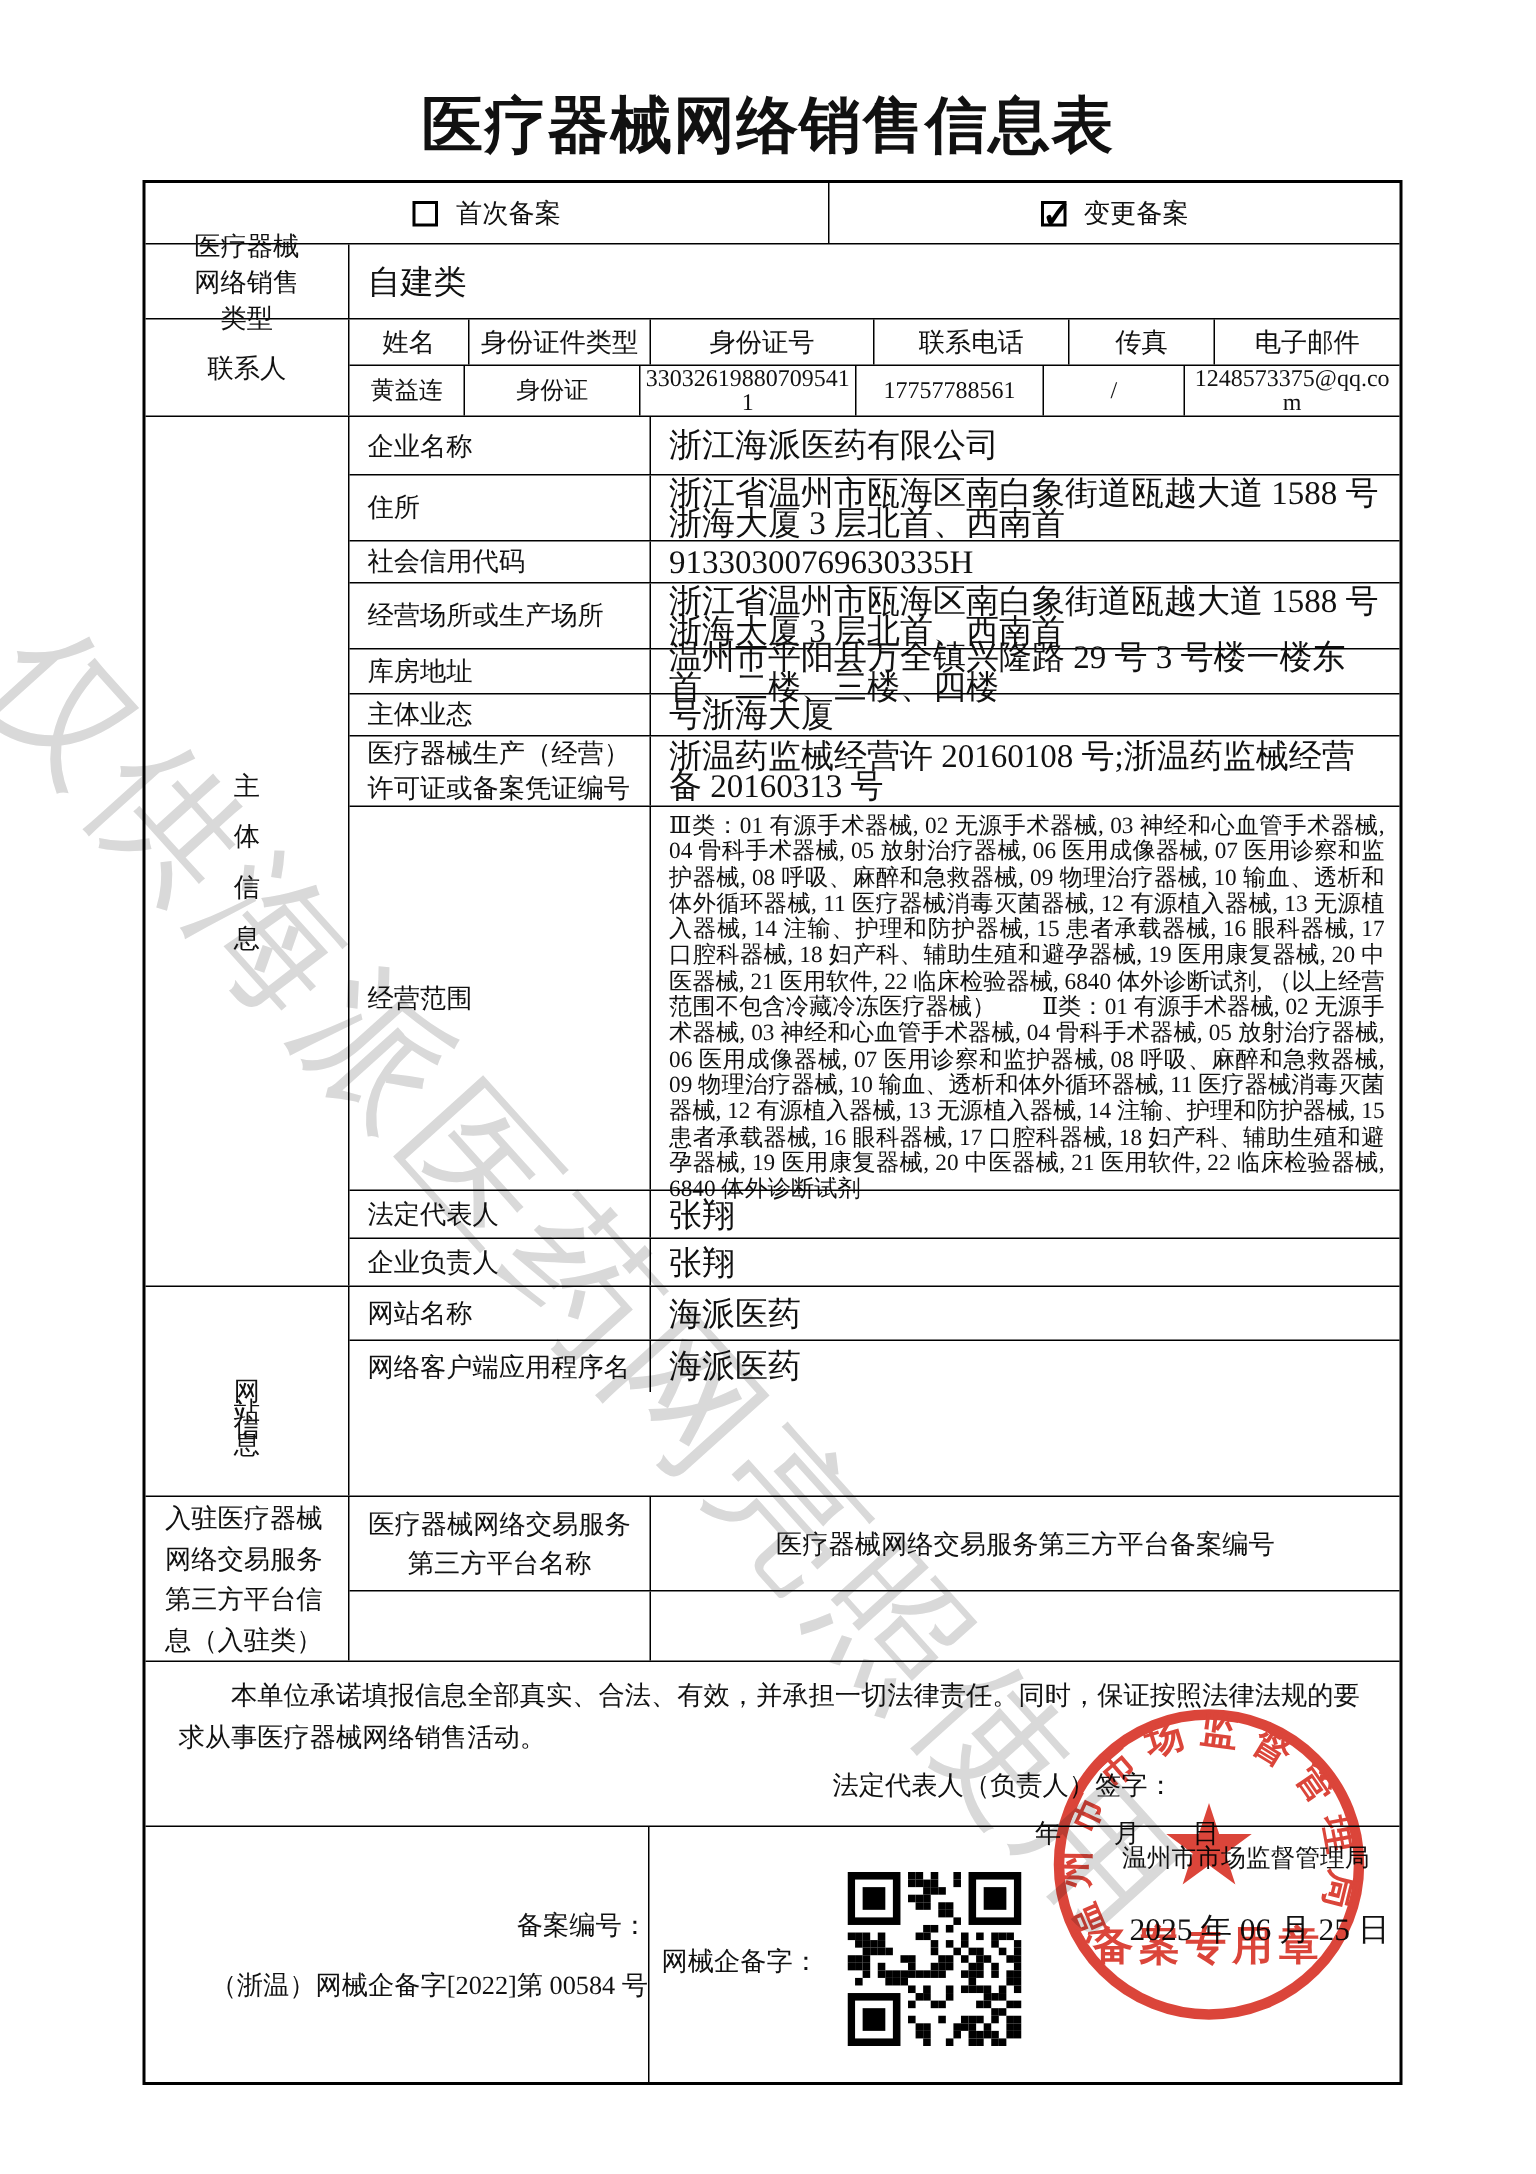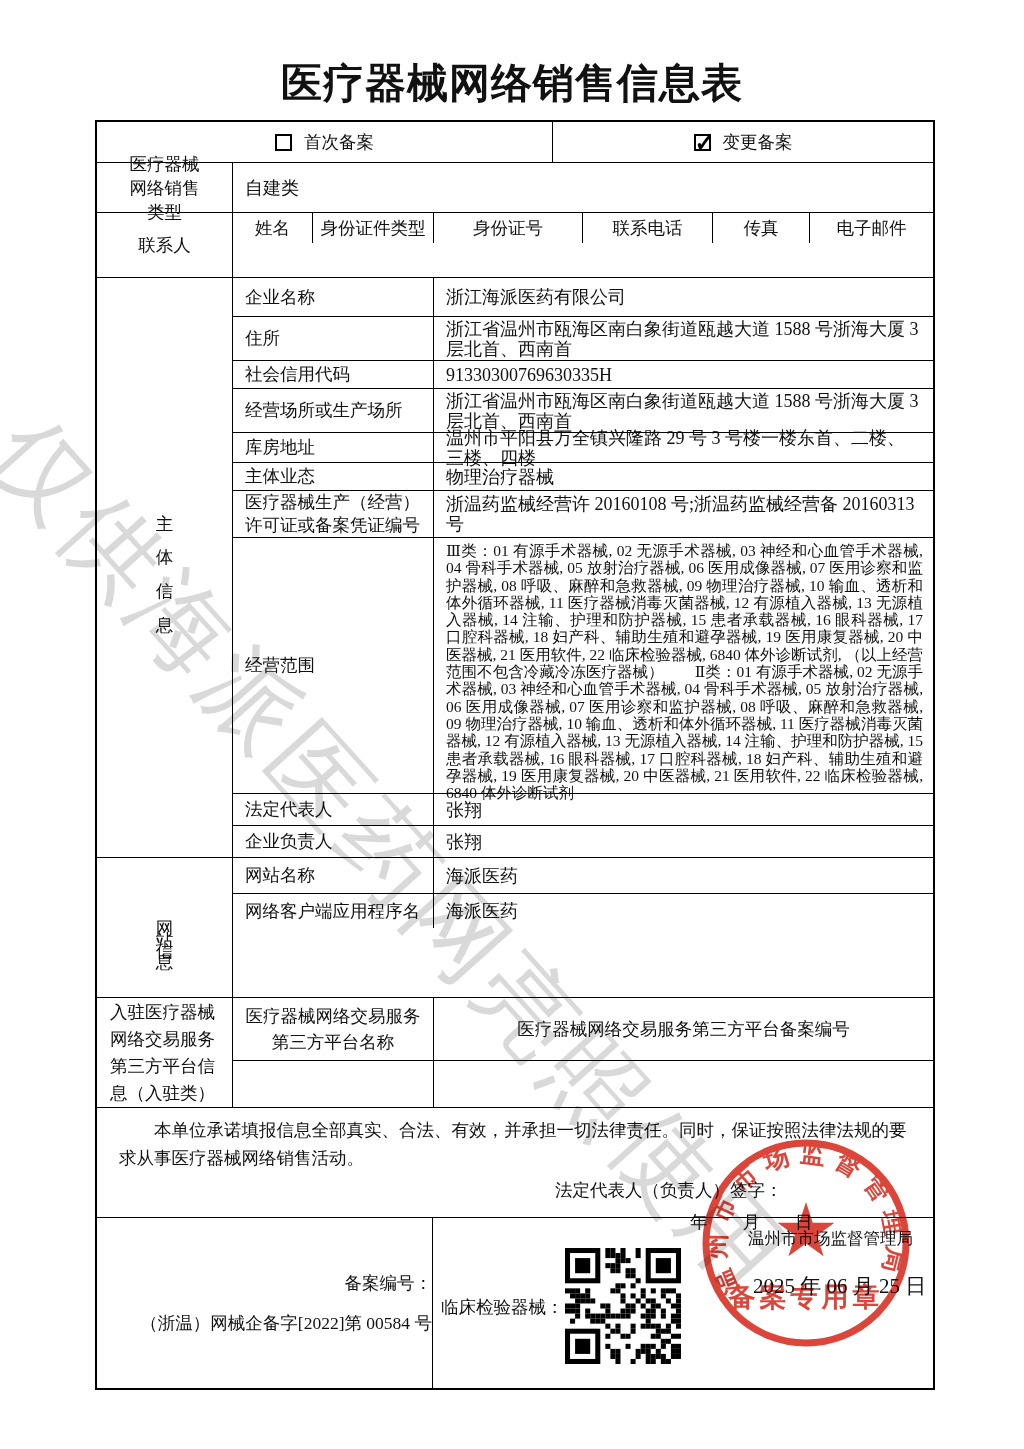--- a/index.html
+++ b/index.html
@@ -32,21 +32,21 @@
   .subrow:not(:first-child){border-top:1.5px solid #000;}
   .subrow > *:not(:first-child){border-left:1.5px solid #000;}
 
   
   .cbx{display:inline-block;width:17px;height:17px;border:2px solid #000;position:relative;
     vertical-align:-2px;margin-right:12px;}
   .cbx.checked::after{content:"✓";position:absolute;left:-1px;top:-7px;font-size:24px;font-weight:bold;color:#000;}
 
   
   .lc{display:flex;align-items:center;padding:0 12px;line-height:23px;}
-  .vc{display:flex;align-items:center;padding:1px 12px;font-size:18px;line-height:20px;}
+  .vc{display:flex;align-items:center;padding:1px 12px;font-size:22px;line-height:20px;}
   .scope{display:block;padding:4px 10px 0 12px;font-size:15.5px;line-height:17.3px;text-align:justify;}
   .hc{display:flex;align-items:center;justify-content:center;}
   .cv{display:flex;align-items:center;justify-content:center;text-align:center;
     font-size:16px;line-height:16px;word-break:break-all;padding:0 3px;}
   .vtext{writing-mode:vertical-lr;letter-spacing:34px;}
   .vtext2{writing-mode:vertical-lr;letter-spacing:11px;}
   .pl{padding:0 13px;line-height:27px;display:flex;align-items:center;text-align:left;}
   .pc{display:flex;align-items:center;justify-content:center;text-align:center;line-height:26px;padding:0 8px;}
 
   
@@ -105,20 +105,28 @@
       <div class="cell cc w135">联系人</div>
       <div class="cell fill col">
         <div class="subrow" style="height:30px">
           <div class="hc" style="width:79px">姓名</div>
           <div class="hc" style="width:121px">身份证件类型</div>
           <div class="hc" style="width:149px">身份证号</div>
           <div class="hc" style="width:130px">联系电话</div>
           <div class="hc" style="width:97px">传真</div>
           <div class="hc fill">电子邮件</div>
         </div>
+        <div class="subrow fill">
+          <div class="cv" style="width:79px">黄益连</div>
+          <div class="cv" style="width:121px">身份证</div>
+          <div class="cv" style="width:149px">330326198807095411</div>
+          <div class="cv" style="width:130px">17757788561</div>
+          <div class="cv" style="width:97px">/</div>
+          <div class="cv fill">1248573375@qq.com</div>
+        </div>
       </div>
     </div>
 
     <div class="row" style="height:580px">
       <div class="cell cc w135">
         <span class="vtext">主体信息</span>
       </div>
       <div class="cell fill col">
         <div class="subrow" style="height:38px">
             <div class="lc w200">企业名称</div>
@@ -135,21 +143,21 @@
         <div class="subrow" style="height:44px">
             <div class="lc w200">经营场所或生产场所</div>
             <div class="vc fill">浙江省温州市瓯海区南白象街道瓯越大道 1588 号浙海大厦 3 层北首、西南首</div>
           </div>
         <div class="subrow" style="height:30px">
             <div class="lc w200">库房地址</div>
             <div class="vc fill">温州市平阳县万全镇兴隆路 29 号 3 号楼一楼东首、二楼、三楼、四楼</div>
           </div>
         <div class="subrow" style="height:28px">
             <div class="lc w200">主体业态</div>
-            <div class="vc fill">物理治疗器械</div>
+            <div class="vc fill">号浙海大厦</div>
           </div>
         <div class="subrow" style="height:47px">
             <div class="lc w200">医疗器械生产（经营）许可证或备案凭证编号</div>
             <div class="vc fill">浙温药监械经营许 20160108 号;浙温药监械经营备 20160313 号</div>
           </div>
         <div class="subrow" style="height:256px">
             <div class="lc w200">经营范围</div>
             <div class="scope fill" style="border-left:1.5px solid #000">Ⅲ类：01 有源手术器械, 02 无源手术器械, 03 神经和心血管手术器械, 04 骨科手术器械, 05 放射治疗器械, 06 医用成像器械, 07 医用诊察和监护器械, 08 呼吸、麻醉和急救器械, 09 物理治疗器械, 10 输血、透析和体外循环器械, 11 医疗器械消毒灭菌器械, 12 有源植入器械, 13 无源植入器械, 14 注输、护理和防护器械, 15 患者承载器械, 16 眼科器械, 17 口腔科器械, 18 妇产科、辅助生殖和避孕器械, 19 医用康复器械, 20 中医器械, 21 医用软件, 22 临床检验器械, 6840 体外诊断试剂, （以上经营范围不包含冷藏冷冻医疗器械）　　Ⅱ类：01 有源手术器械, 02 无源手术器械, 03 神经和心血管手术器械, 04 骨科手术器械, 05 放射治疗器械, 06 医用成像器械, 07 医用诊察和监护器械, 08 呼吸、麻醉和急救器械, 09 物理治疗器械, 10 输血、透析和体外循环器械, 11 医疗器械消毒灭菌器械, 12 有源植入器械, 13 无源植入器械, 14 注输、护理和防护器械, 15 患者承载器械, 16 眼科器械, 17 口腔科器械, 18 妇产科、辅助生殖和避孕器械, 19 医用康复器械, 20 中医器械, 21 医用软件, 22 临床检验器械, 6840 体外诊断试剂</div>
           </div>
         <div class="subrow" style="height:32px">
@@ -200,21 +208,21 @@
         <div class="date-line">年　　月　　日</div>
       </div>
     </div>
 
     <div class="row fill">
       <div class="cell fl">
         <div>备案编号：</div>
         <div>（浙温）网械企备字[2022]第 00584 号</div>
       </div>
       <div class="cell fill frc">
-        <span class="qr-label">临床检验器械：</span>
+        <span class="qr-label">网械企备字：</span>
         <svg class="qr" xmlns="http://www.w3.org/2000/svg" viewBox="0 0 115 115">
             <rect width="115" height="115" fill="#fff"></rect>
             <rect x="40" y="0" width="5" height="5" fill="#000"></rect>
             <rect x="45" y="0" width="5" height="5" fill="#000"></rect>
             <rect x="55" y="0" width="5" height="5" fill="#000"></rect>
             <rect x="70" y="0" width="5" height="5" fill="#000"></rect>
             <rect x="40" y="5" width="5" height="5" fill="#000"></rect>
             <rect x="45" y="5" width="5" height="5" fill="#000"></rect>
             <rect x="50" y="5" width="5" height="5" fill="#000"></rect>
             <rect x="55" y="5" width="5" height="5" fill="#000"></rect>

